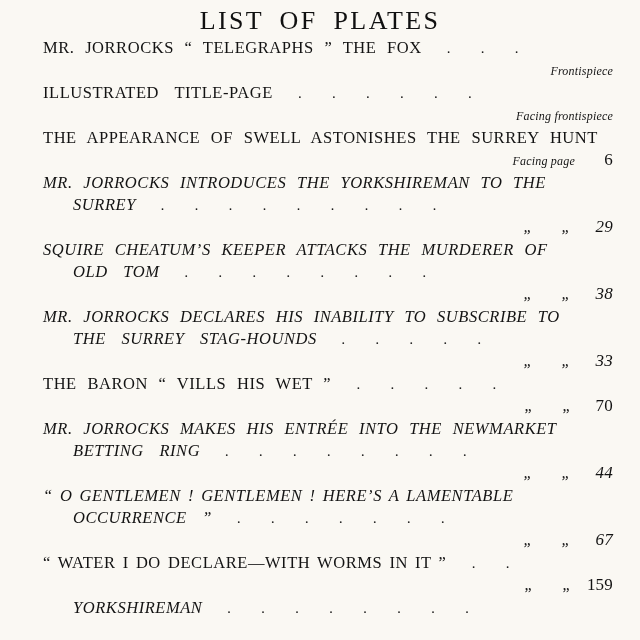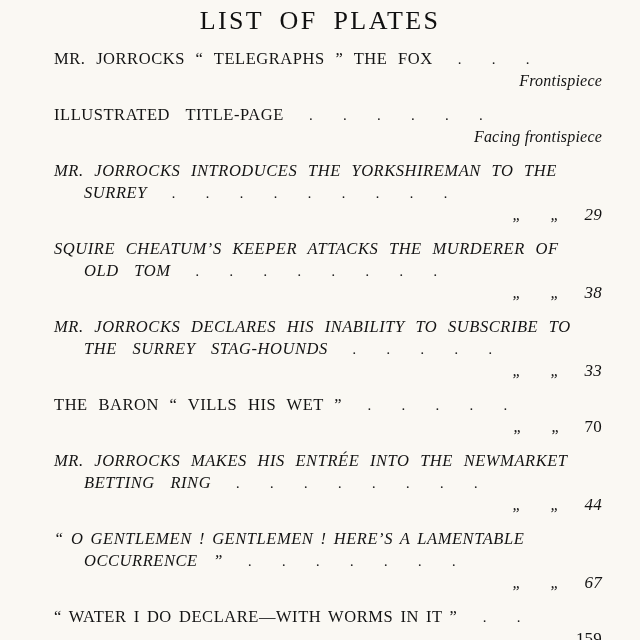--- a/index.html
+++ b/index.html
@@ -35,21 +35,21 @@
   }
 
   
   .plates-list {
     margin: 0;
     padding: 0 26px 0 42px;
     list-style: none;
   }
   .plate-entry {
     position: relative;
-    margin: 12px;
+    margin: 1px;
     padding: 0;
     height: 44px;
   }
   .plate-entry.two-line {
     height: 66px;
     font-style: italic;
   }
 
   .entry-line {
     position: relative;
@@ -95,21 +95,21 @@
     position: absolute;
     right: 0;
     bottom: 0;
     height: 22px;
     line-height: 22px;
     white-space: nowrap;
     text-align: right;
   }
   .ref-italic {
     font-style: italic;
-    font-size: 16px;
+    font-size: 12px;
     letter-spacing: 0.2px;
   }
   .ditto {
     display: inline-block;
     width: 42px;
     text-align: center;
     font-size: 16px;
     letter-spacing: 0;
     vertical-align: baseline;
   }
@@ -132,20 +132,24 @@
   <h1 class="page-title">LIST OF PLATES</h1>
 
   <ul class="plates-list">
       <li class="plate-entry">
         <div class="entry-line"><span class="caption spread">MR. JORROCKS “ TELEGRAPHS ” THE FOX</span><span class="leaders"><span style="width: 34px; text-align: center;">.</span><span style="width: 34px; text-align: center;">.</span><span style="width: 34px; text-align: center;">.</span></span></div>
         <div class="ref"><span class="ref-italic">Frontispiece</span></div>
       </li>
       <li class="plate-entry">
         <div class="entry-line"><span class="caption spread-wide">ILLUSTRATED TITLE-PAGE</span><span class="leaders"><span style="width: 34px; text-align: center;">.</span><span style="width: 34px; text-align: center;">.</span><span style="width: 34px; text-align: center;">.</span><span style="width: 34px; text-align: center;">.</span><span style="width: 34px; text-align: center;">.</span><span style="width: 34px; text-align: center;">.</span></span></div>
         <div class="ref"><span class="ref-italic">Facing frontispiece</span></div>
+      </li>
+      <li class="plate-entry">
+        <div class="entry-line"><span class="caption spread">THE APPEARANCE OF SWELL ASTONISHES THE SURREY HUNT</span></div>
+        <div class="ref"><span class="ref-italic">Facing page</span><span class="pageno" style="margin-left: 8px;">6</span></div>
       </li>
       <li class="plate-entry two-line">
         <div class="entry-line"><span class="caption spread">MR. JORROCKS INTRODUCES THE YORKSHIREMAN TO THE</span></div>
         <div class="entry-line indent"><span class="caption spread-wide">SURREY</span><span class="leaders"><span style="width: 34px; text-align: center;">.</span><span style="width: 34px; text-align: center;">.</span><span style="width: 34px; text-align: center;">.</span><span style="width: 34px; text-align: center;">.</span><span style="width: 34px; text-align: center;">.</span><span style="width: 34px; text-align: center;">.</span><span style="width: 34px; text-align: center;">.</span><span style="width: 34px; text-align: center;">.</span><span style="width: 34px; text-align: center;">.</span></span></div>
         <div class="ref"><span class="ditto">„</span><span class="ditto second">„</span><span class="pageno">29</span></div>
       </li>
       <li class="plate-entry two-line">
         <div class="entry-line"><span class="caption spread">SQUIRE CHEATUM’S KEEPER ATTACKS THE MURDERER OF</span></div>
         <div class="entry-line indent"><span class="caption spread-wide">OLD TOM</span><span class="leaders"><span style="width: 34px; text-align: center;">.</span><span style="width: 34px; text-align: center;">.</span><span style="width: 34px; text-align: center;">.</span><span style="width: 34px; text-align: center;">.</span><span style="width: 34px; text-align: center;">.</span><span style="width: 34px; text-align: center;">.</span><span style="width: 34px; text-align: center;">.</span><span style="width: 34px; text-align: center;">.</span></span></div>
         <div class="ref"><span class="ditto">„</span><span class="ditto second">„</span><span class="pageno">38</span></div>

